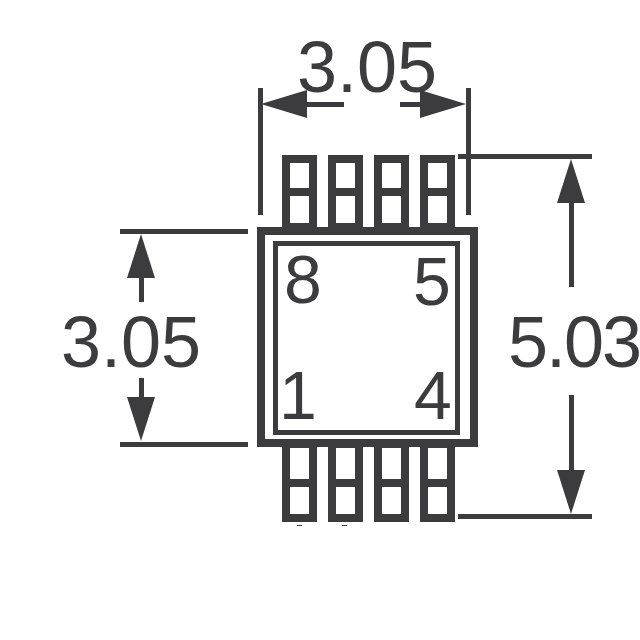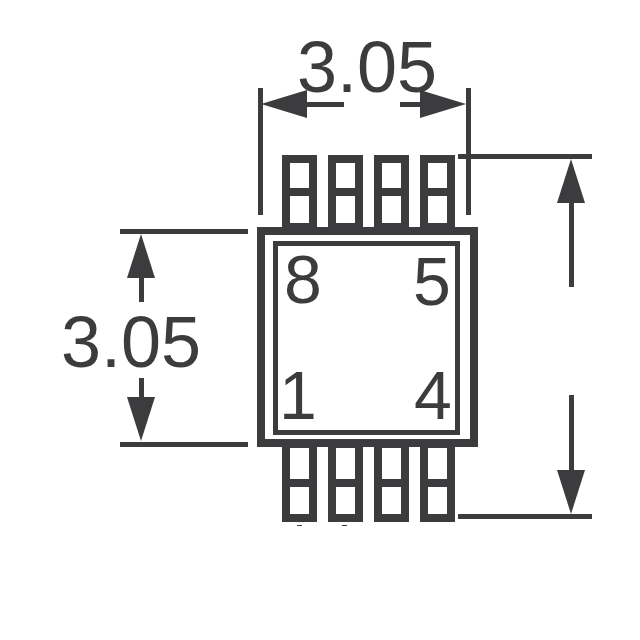--- a/index.html
+++ b/index.html
@@ -75,20 +75,21 @@
   <div class="arr a-right" style="left:420px;top:90px;"></div>
 
   <div class="dim-text" style="left:61px;top:306px;">3.05</div>
   <div class="ln" style="left:120px;top:229px;width:128px;height:5px;"></div>
   <div class="ln" style="left:120px;top:442px;width:128px;height:5px;"></div>
   <div class="arr a-up" style="left:127px;top:234px;"></div>
   <div class="ln" style="left:139px;top:274px;width:5px;height:28px;"></div>
   <div class="ln" style="left:139px;top:378px;width:5px;height:22px;"></div>
   <div class="arr a-down" style="left:127px;top:397px;"></div>
 
+  <div class="dim-text" style="left:508px;top:306px;letter-spacing:-2px;">5.03</div>
   <div class="ln" style="left:458px;top:154px;width:134px;height:5px;"></div>
   <div class="ln" style="left:458px;top:514px;width:134px;height:5px;"></div>
   <div class="arr a-up" style="left:557px;top:159px;"></div>
   <div class="ln" style="left:569px;top:199px;width:5px;height:88px;"></div>
   <div class="ln" style="left:569px;top:395px;width:5px;height:78px;"></div>
   <div class="arr a-down" style="left:557px;top:470px;"></div>
 
   <div class="ln" style="left:247px;top:569px;width:22px;height:5px;"></div>
   <div class="arr a-right-sm" style="left:259px;top:558px;"></div>
   <div class="ln" style="left:297px;top:525px;width:5px;height:72px;"></div>

